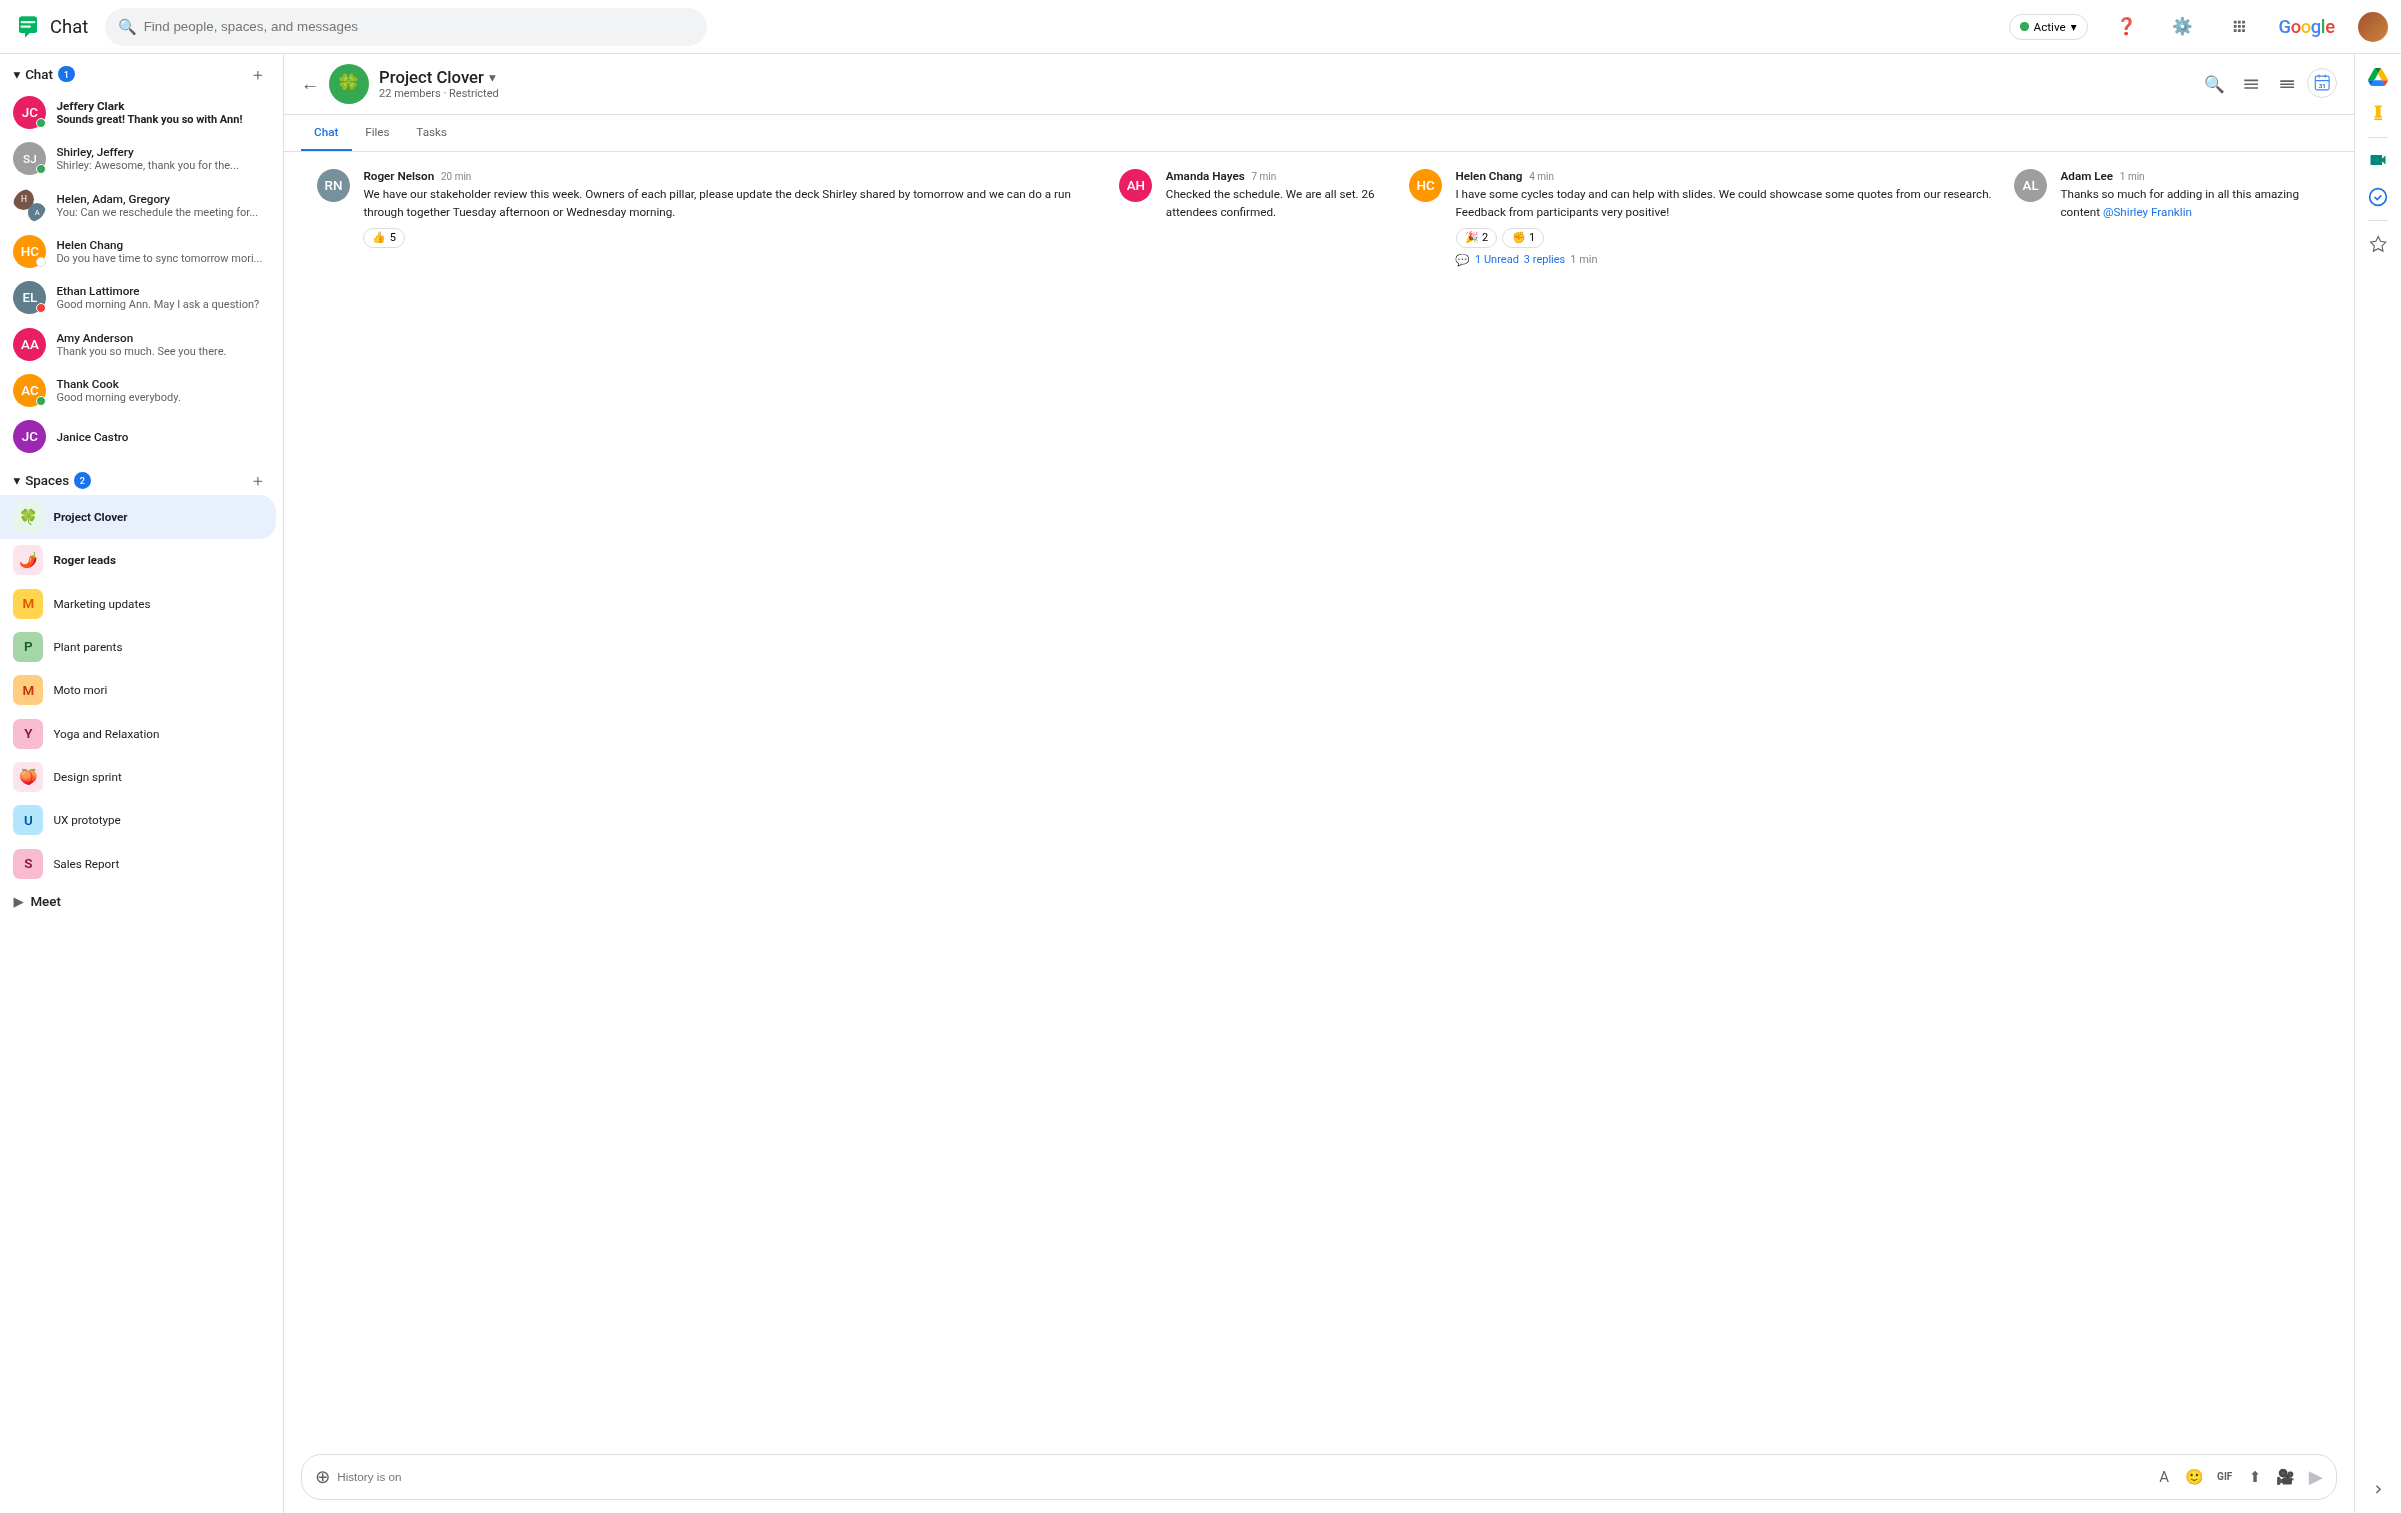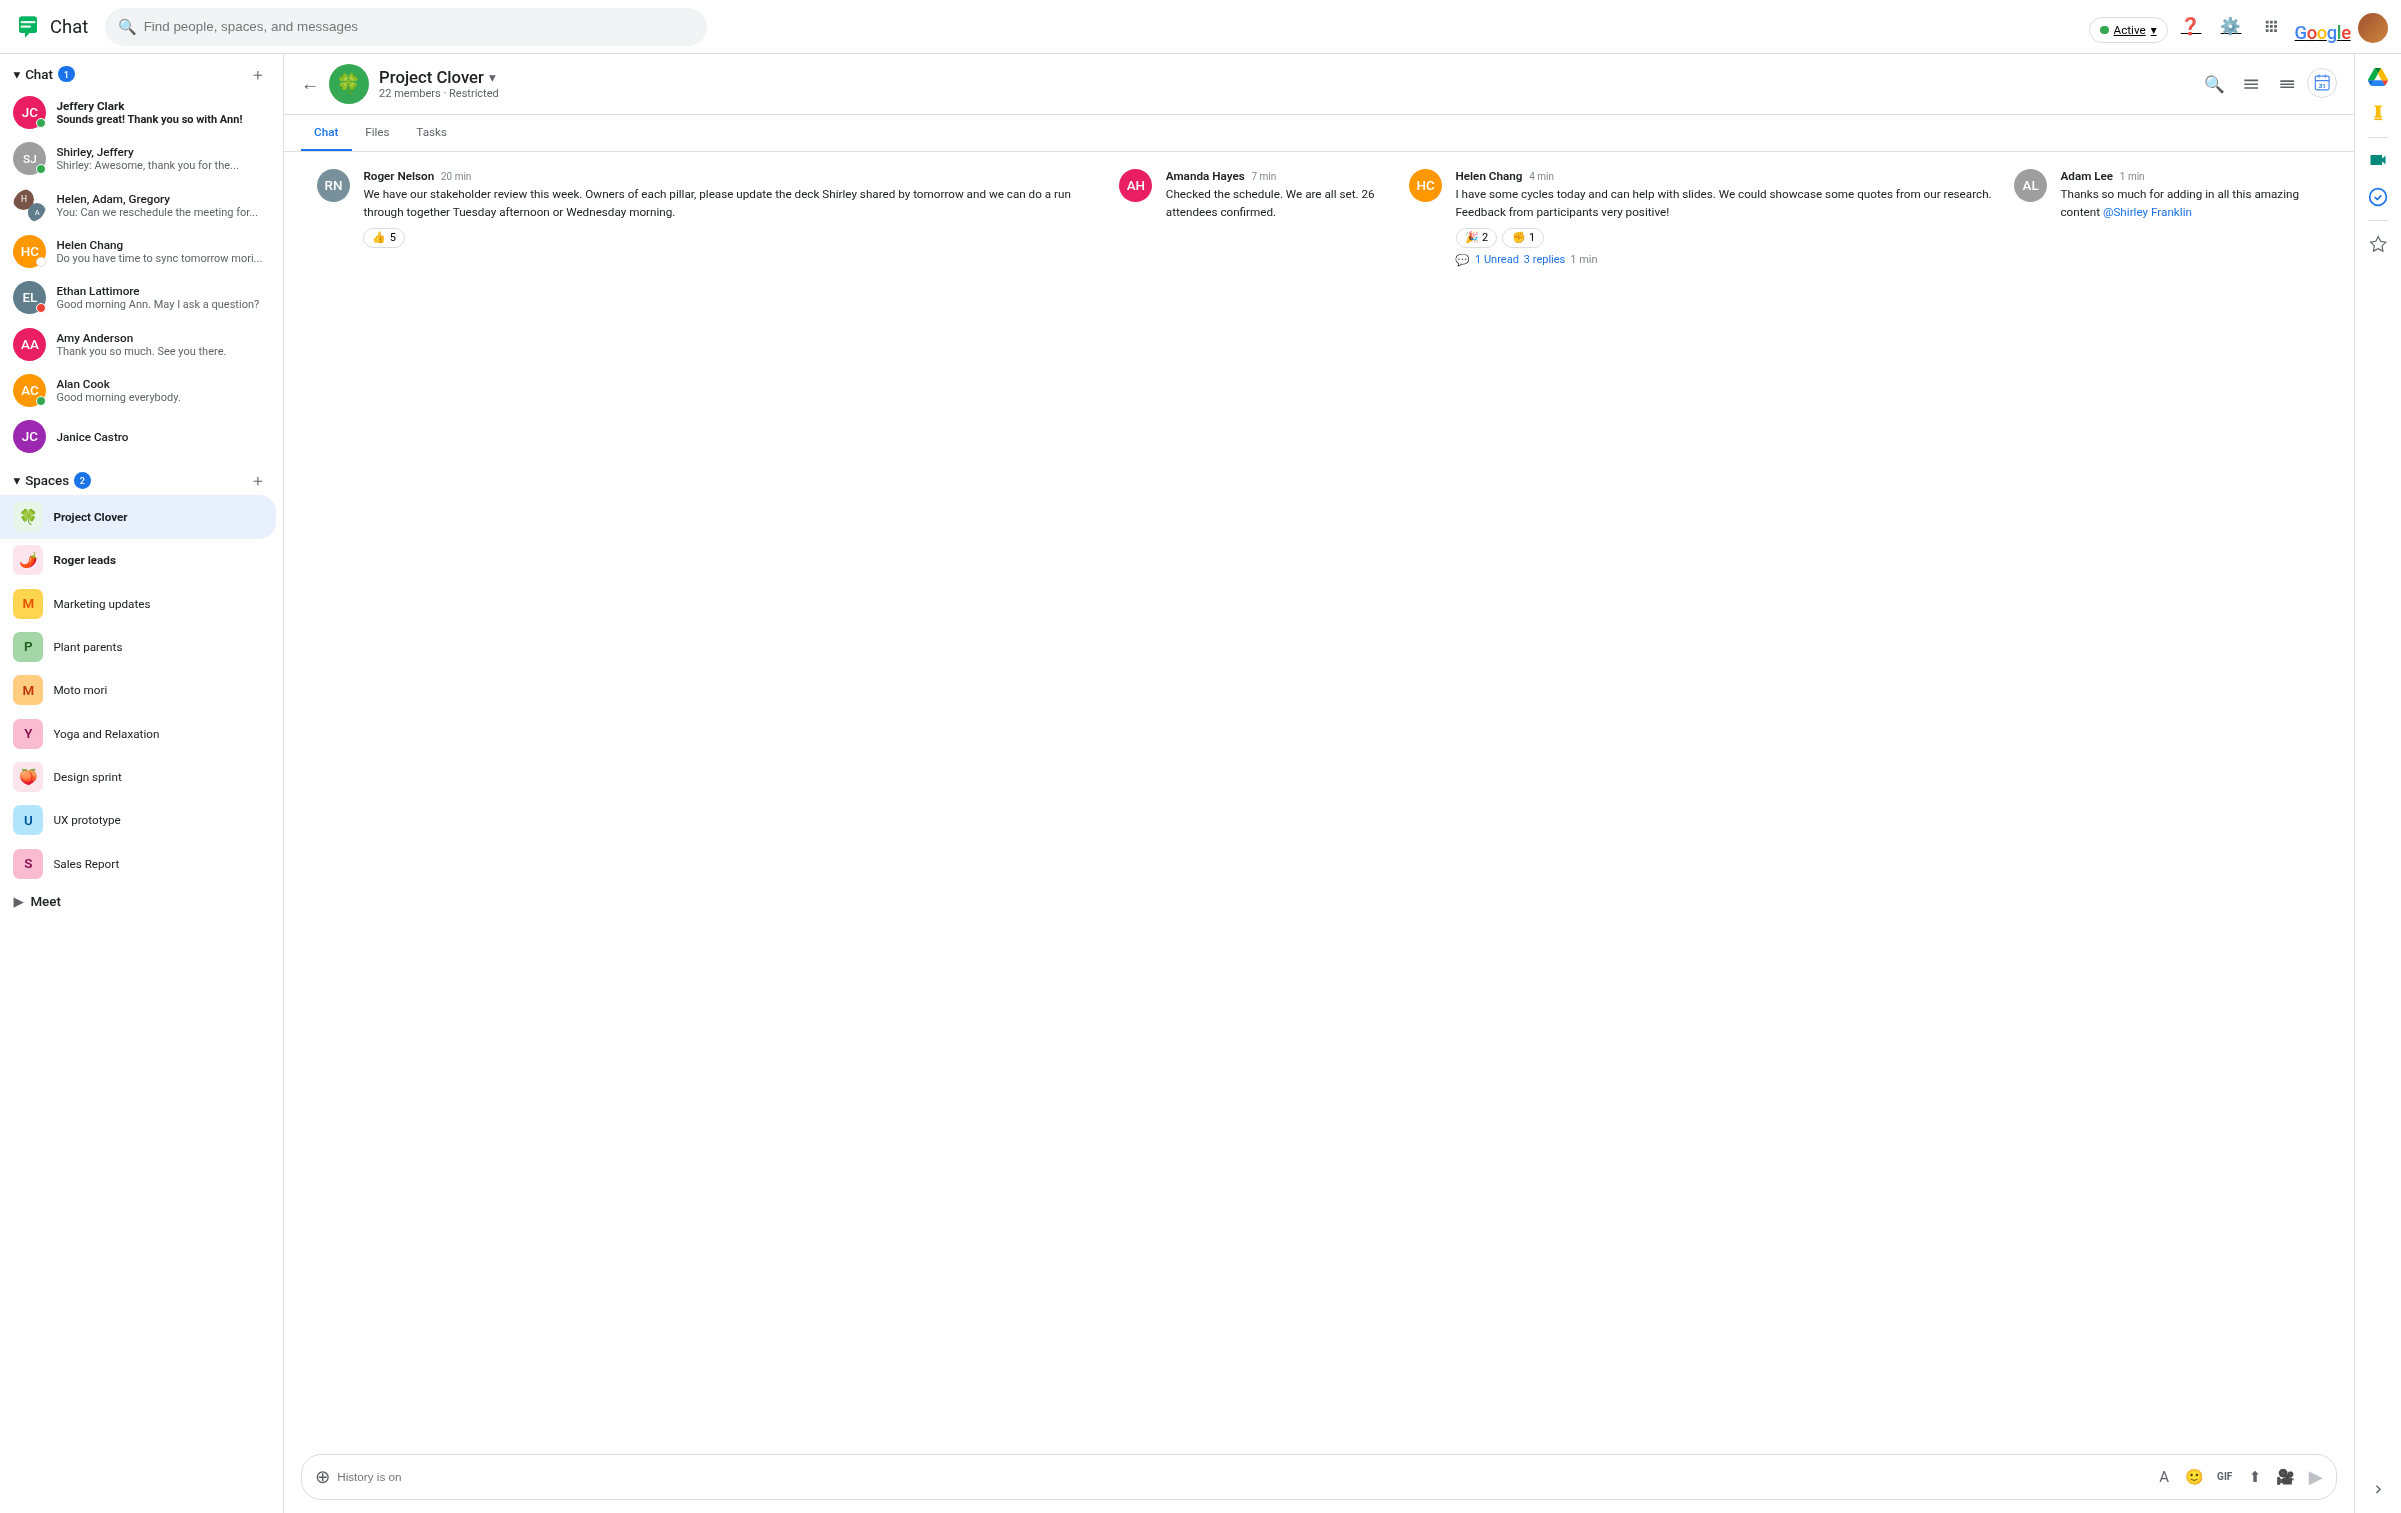--- a/index.html
+++ b/index.html
@@ -13,21 +13,21 @@
     .topbar-logo { display: flex; align-items: center; gap: 6.7px; margin-right: 6.7px; }
     .topbar-logo-icon { width: 30px; height: 30px; }
     .topbar-app-name { font-size: 18.4px; color: #202124; font-weight: 400; }
     .topbar-search {
       flex: 1; max-width: 602px; display: flex; align-items: center;
       background: #f1f3f4; border-radius: 20px; padding: 0 13.4px; height: 38px; gap: 6.7px;
     }
     .topbar-search input {
       border: none; background: transparent; outline: none; font-size: 13.4px; color: #202124; width: 100%;
     }
-    .topbar-right { margin-left: auto; display: flex; align-items: flex-end; gap: 7px; text-decoration: underline; }
+    .topbar-right { margin-left: auto; display: flex; align-items: center; gap: 23px; }
     .active-badge {
       display: flex; align-items: center; gap: 5px; border: 0.8px solid #dadce0;
       border-radius: 16.7px; padding: 5px 10px; cursor: pointer; font-size: 11.7px;
     }
     .active-dot { width: 8.4px; height: 8.4px; border-radius: 50%; background: #34a853; }
     .icon-btn {
       width: 33px; height: 33px; border-radius: 50%; display: flex; align-items: center;
       justify-content: center; cursor: pointer; color: #5f6368; font-size: 16.7px;
       transition: background 0.2s;
     }
@@ -248,21 +248,21 @@
         <div class="chat-preview">Thank you so much. See you there.</div>
       </div>
     </div>
 
     <div class="chat-item">
       <div class="chat-avatar">
         <div class="chat-avatar-circle" style="background:#ff9800;">AC</div>
         <div class="chat-status-dot" style="background:#34a853;"></div>
       </div>
       <div class="chat-content">
-        <div class="chat-name">Alan Cook</div>
+        <div class="chat-name">Thank Cook</div>
         <div class="chat-preview">Good morning everybody.</div>
       </div>
     </div>
 
     <div class="chat-item">
       <div class="chat-avatar">
         <div class="chat-avatar-circle" style="background:#9c27b0;">JC</div>
       </div>
       <div class="chat-content">
         <div class="chat-name">Janice Castro</div>

